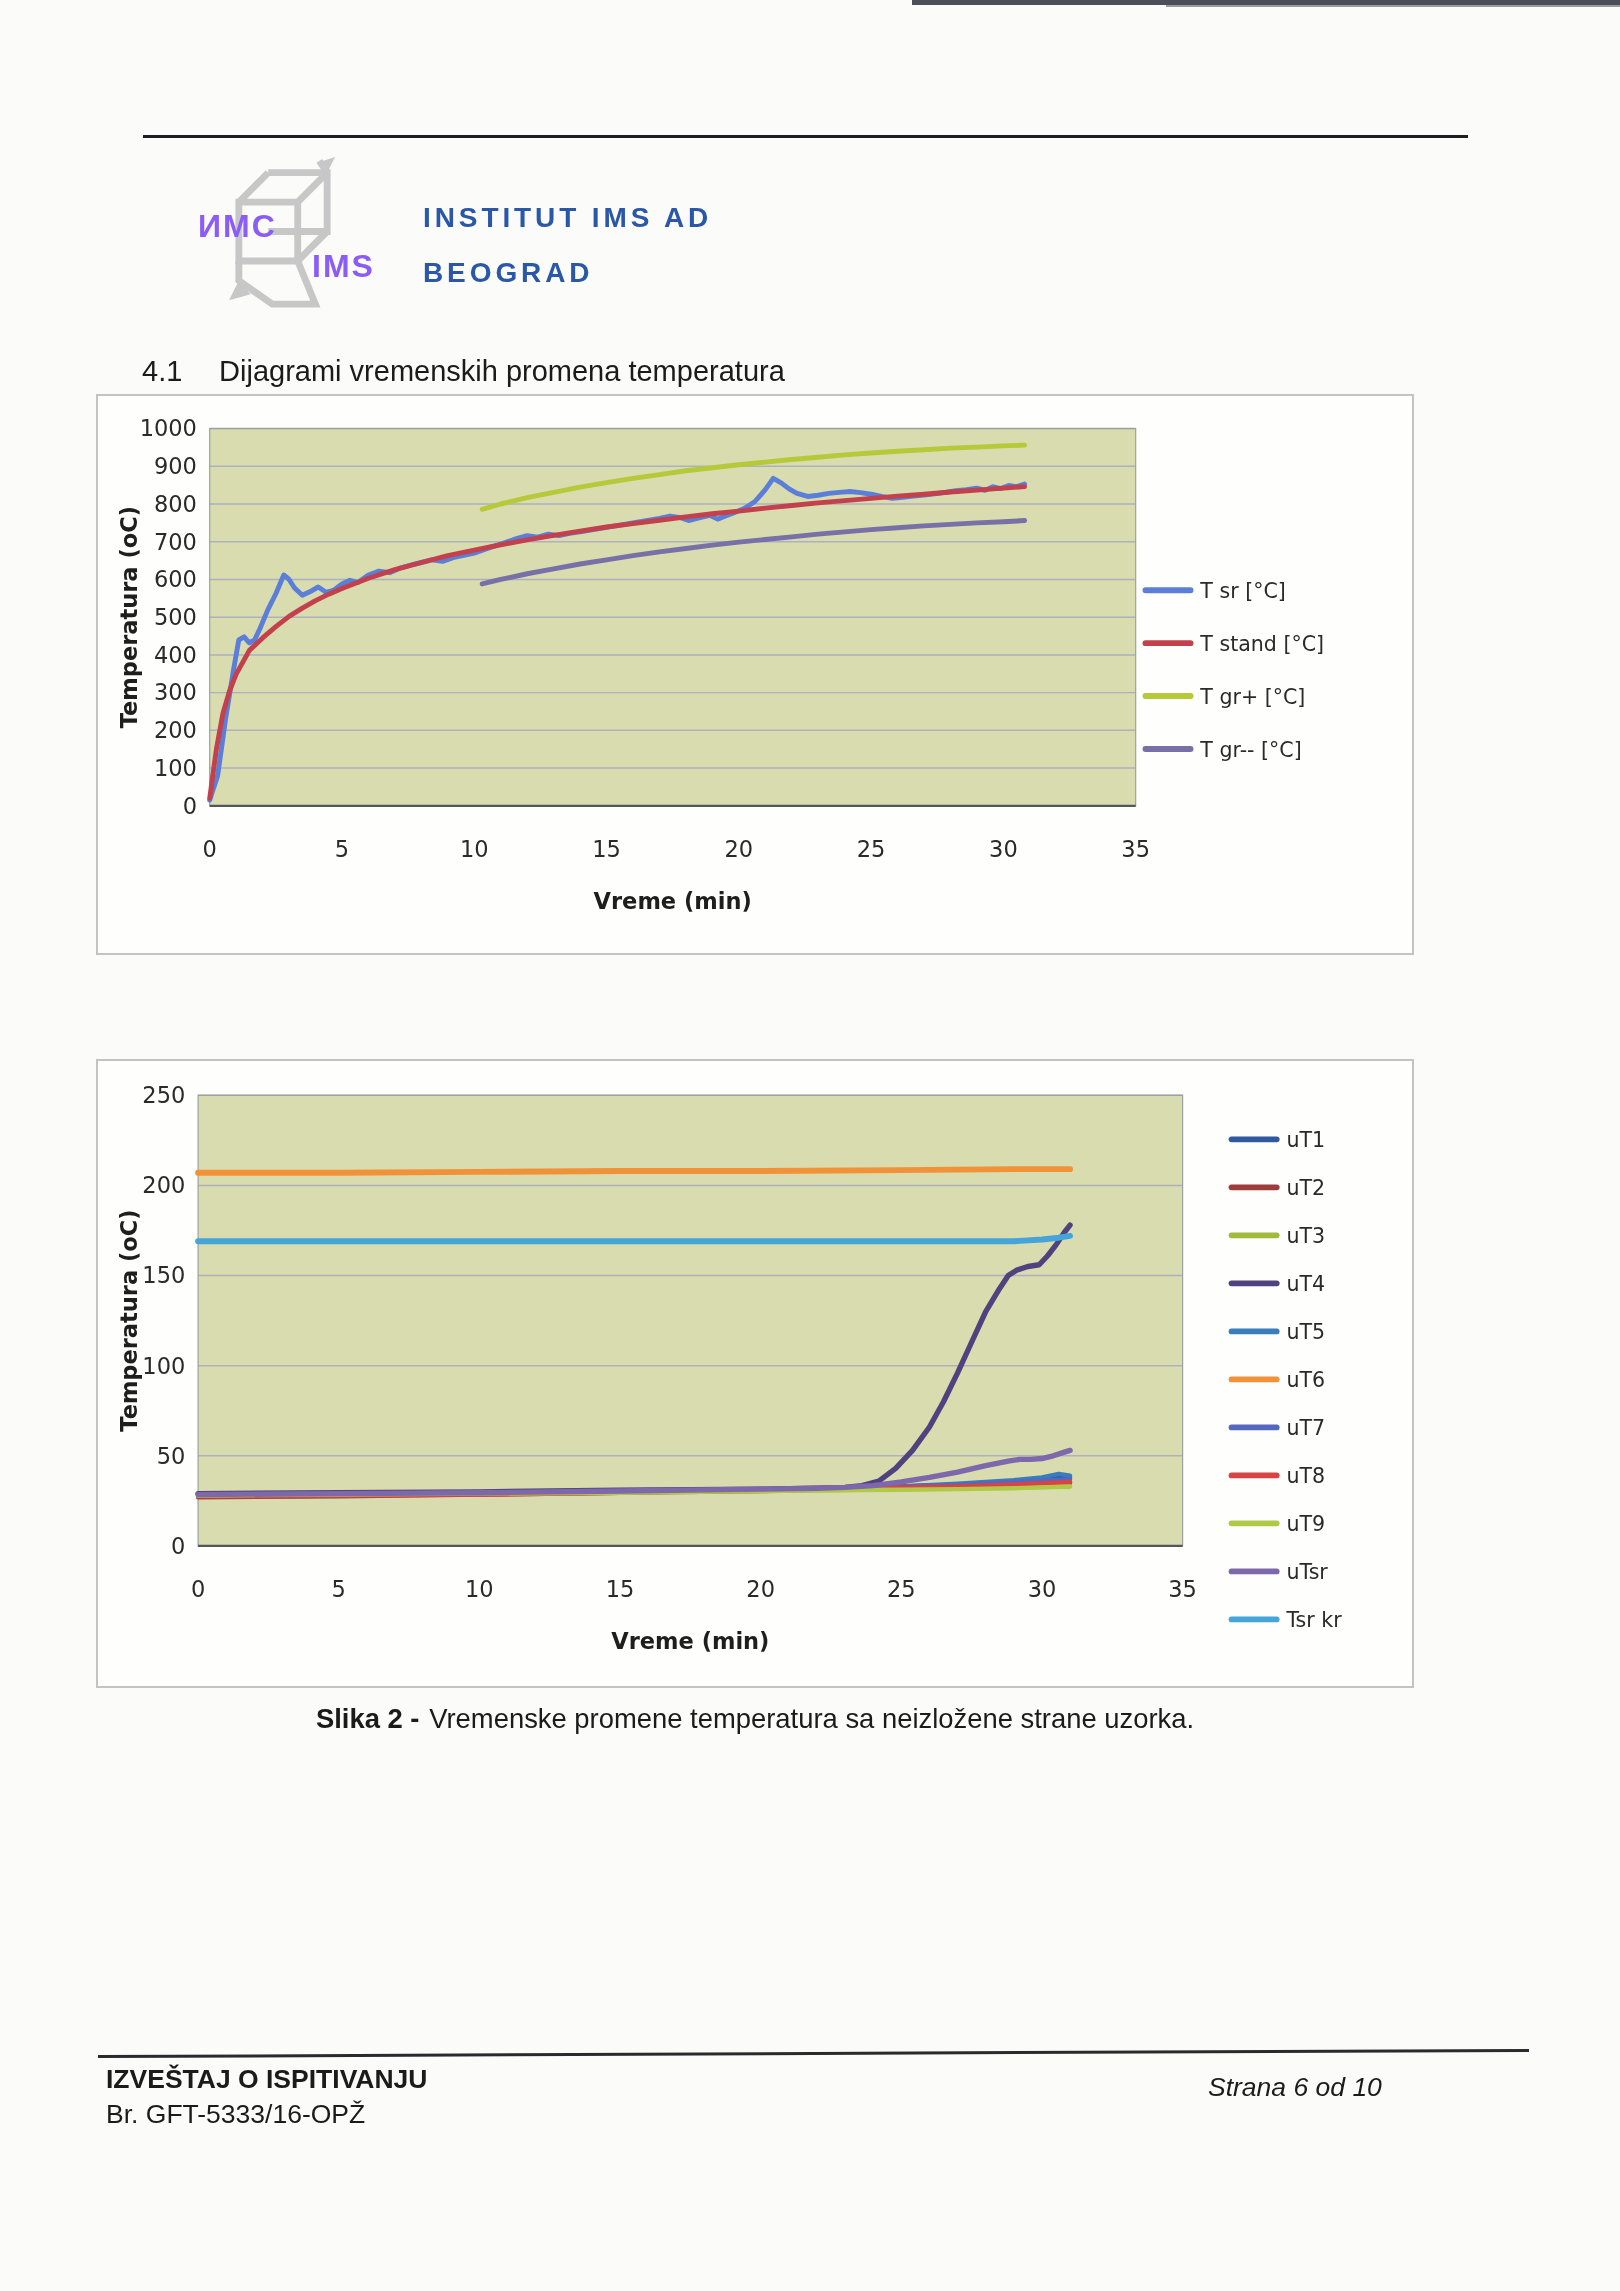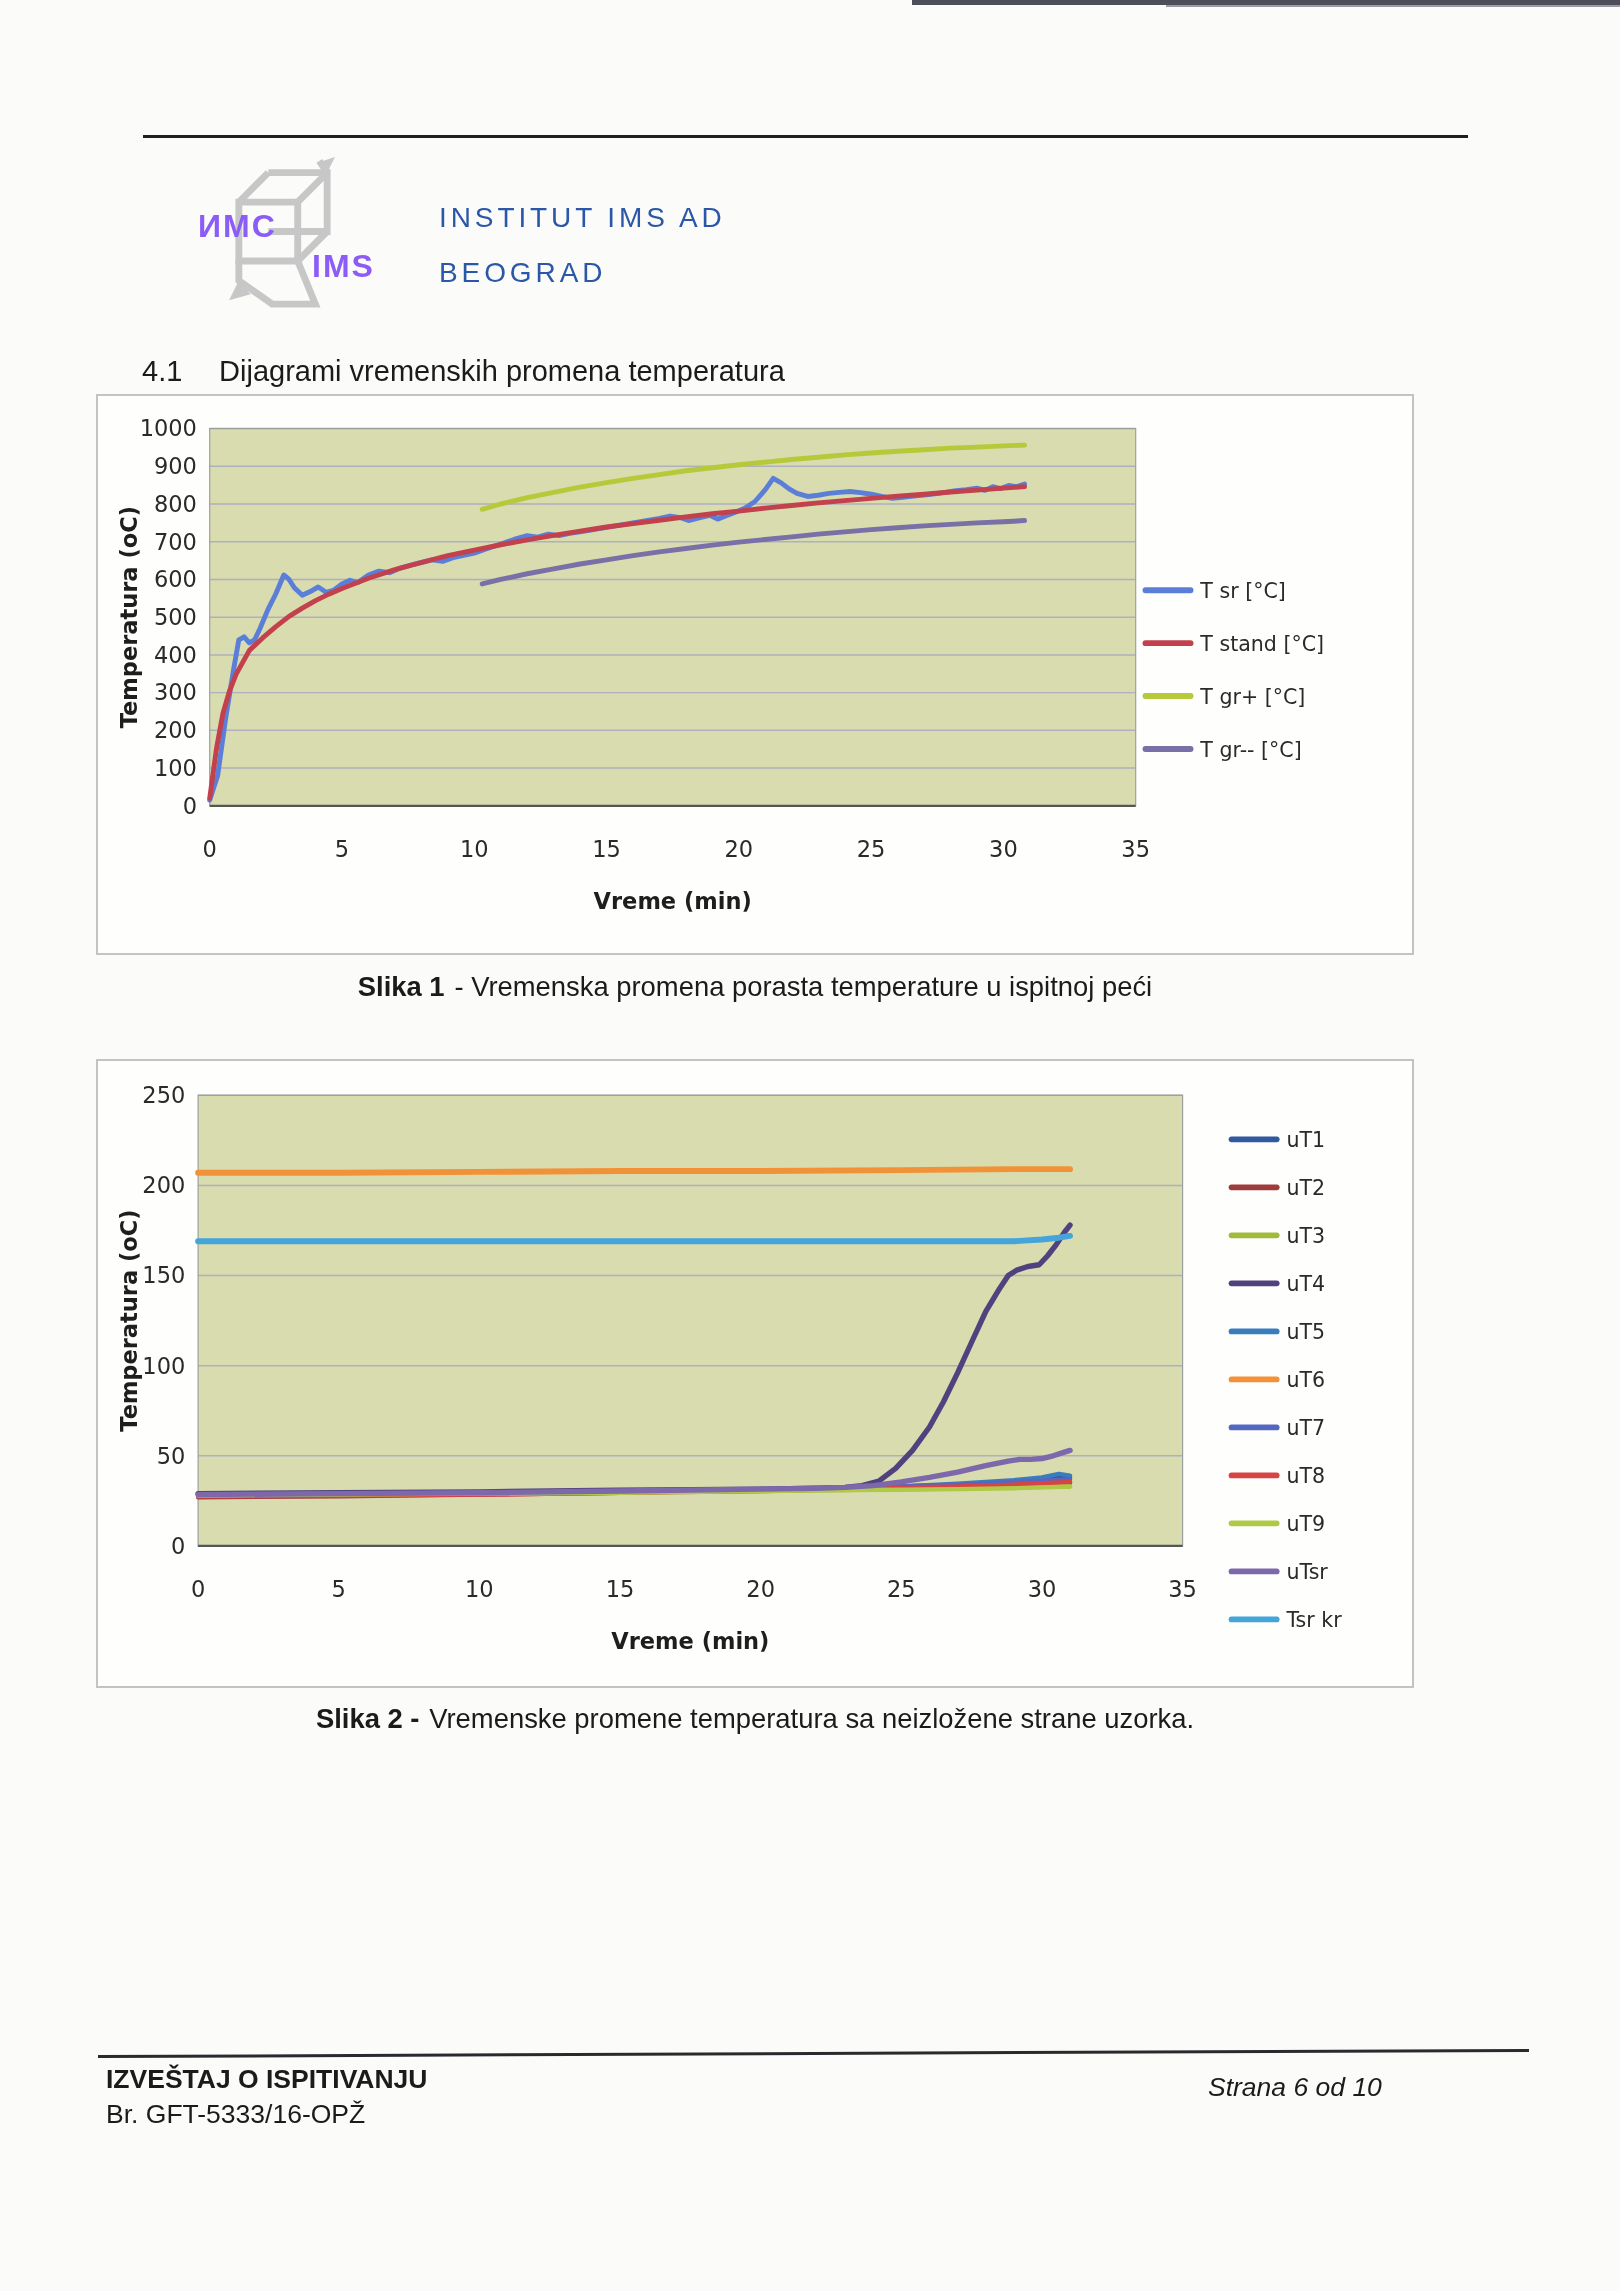--- a/index.html
+++ b/index.html
@@ -14,21 +14,21 @@
   .scan-strip2{position:absolute;top:4.9px;left:1166px;right:0;height:2px;background:#9a9aa2;}
 
   .header-rule{position:absolute;left:143px;top:135px;width:1325px;height:2.9px;background:#1f1f23;}
 
   
   .logo{position:absolute;left:196px;top:153px;width:412px;height:157px;}
   .cube{position:absolute;left:29px;top:2px;}
   .logo-txt{position:absolute;font-weight:700;font-size:32px;letter-spacing:2px;color:#8b5cf6;}
   .logo-cyr{left:2px;top:55px;}
   .logo-lat{left:116px;top:55px;margin-top:40px;}
-  .inst{position:absolute;left:423px;top:202px;color:#2b57a8;font-weight:400;margin-left:16px;}
+  .inst{position:absolute;left:423px;top:202px;color:#2b57a8;font-weight:700;}
   .inst-l1{font-size:28px;letter-spacing:3.9px;}
   .inst-l2{font-size:28px;letter-spacing:3.9px;margin-top:22.5px;}
 
   .heading{position:absolute;left:142px;top:355px;font-weight:normal;font-size:29px;}
   .heading .num{display:inline-block;width:69px;}
 
   .chart-box{position:absolute;left:96px;width:1318px;background:#fefefd;border:2px solid #c3c3c3;box-sizing:border-box;}
   .chart-box.c1{top:394px;height:561px;}
   .chart-box.c2{top:1059px;height:629px;}
   svg{display:block;}
@@ -127,21 +127,20 @@
         <line x1="1069" y1="252" x2="1115" y2="252" stroke="#c2414c" stroke-width="6" stroke-linecap="round"></line>
         <text x="1125" y="260" font-size="21" fill="#2a2a2a">T stand [°C]</text>
         <line x1="1069" y1="306" x2="1115" y2="306" stroke="#b6c93a" stroke-width="6" stroke-linecap="round"></line>
         <text x="1125" y="314" font-size="21" fill="#2a2a2a">T gr+ [°C]</text>
         <line x1="1069" y1="360" x2="1115" y2="360" stroke="#7870a6" stroke-width="6" stroke-linecap="round"></line>
         <text x="1125" y="368" font-size="21" fill="#2a2a2a">T gr-- [°C]</text>
       </svg>
   </div>
 
   <div class="caption cap1">
-    <div><b>Slika 1</b><span>- Vremenska promena porasta temperature u ispitnoj peći</span></div>
   </div>
 
   <div class="chart-box c2">
     <svg width="1314" height="625" viewBox="0 0 1341 638">
         <rect x="102" y="35" width="1005" height="460" fill="#d8dcae"></rect>
         <text x="89" y="503" text-anchor="end" font-size="23" fill="#2a2a2a">0</text>
         <line x1="102" y1="403" x2="1107" y2="403" stroke="#aeb1bd" stroke-width="1.5"></line>
         <text x="89" y="411" text-anchor="end" font-size="23" fill="#2a2a2a">50</text>
         <line x1="102" y1="311" x2="1107" y2="311" stroke="#aeb1bd" stroke-width="1.5"></line>
         <text x="89" y="319" text-anchor="end" font-size="23" fill="#2a2a2a">100</text>

